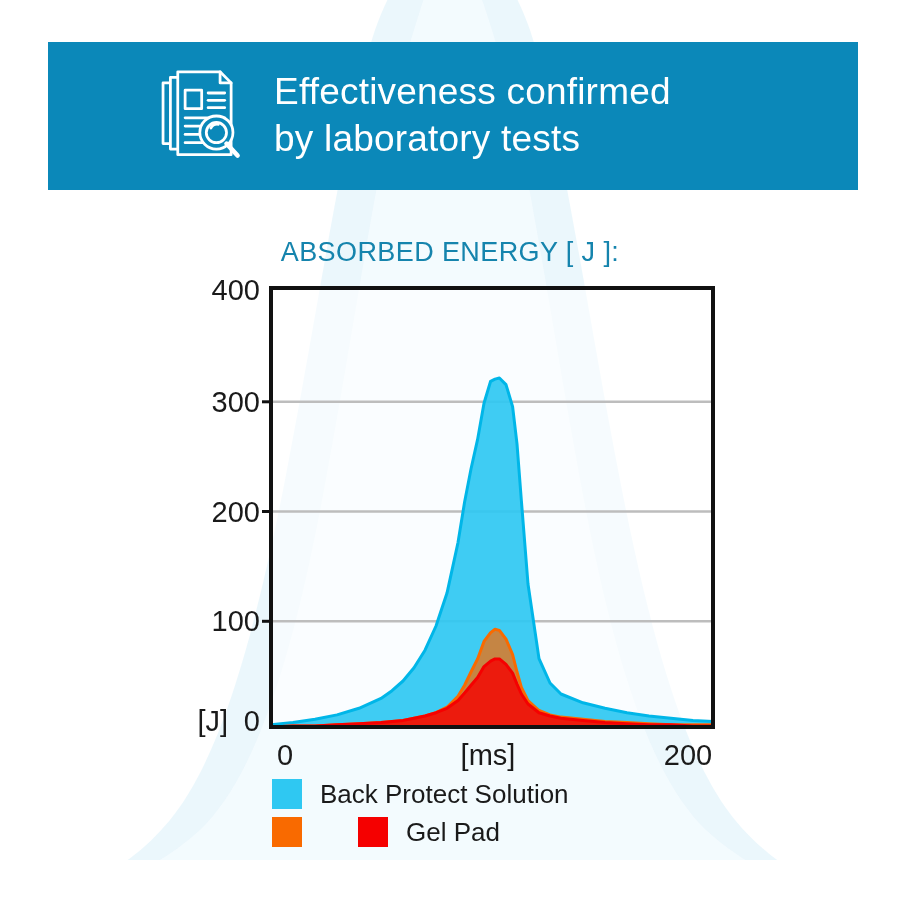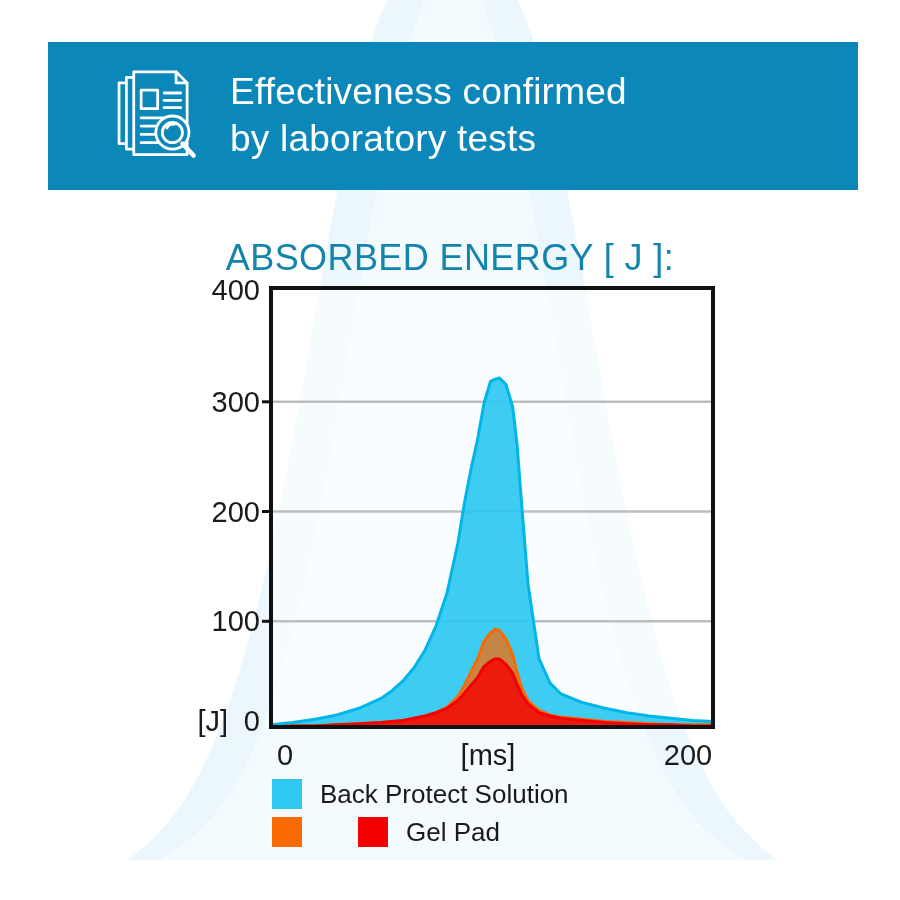--- a/index.html
+++ b/index.html
@@ -36,21 +36,21 @@
   .header-bar {
     position: absolute;
     left: 48px;
     top: 42px;
     width: 810px;
     height: 148px;
     background: #0b88b9;
     z-index: 3;
     display: flex;
     align-items: center;
-    padding-left: 60px;
+    padding-left: 104px;
     box-sizing: border-box;
   }
   .header-icon {
     width: 92px;
     height: 92px;
     flex: 0 0 92px;
     margin-right: 30px;
   }
   .header-text {
     color: #ffffff;
@@ -62,21 +62,21 @@
   }
 
   
   .chart-title {
     position: absolute;
     left: 0;
     top: 237px;
     width: 900px;
     text-align: center;
     color: #1584ad;
-    font-size: 36px;
+    font-size: 27px;
     letter-spacing: 0.4px;
     z-index: 3;
   }
   .chart-wrap {
     position: absolute;
     left: 0;
     top: 0;
     width: 900px;
     height: 900px;
     z-index: 2;

